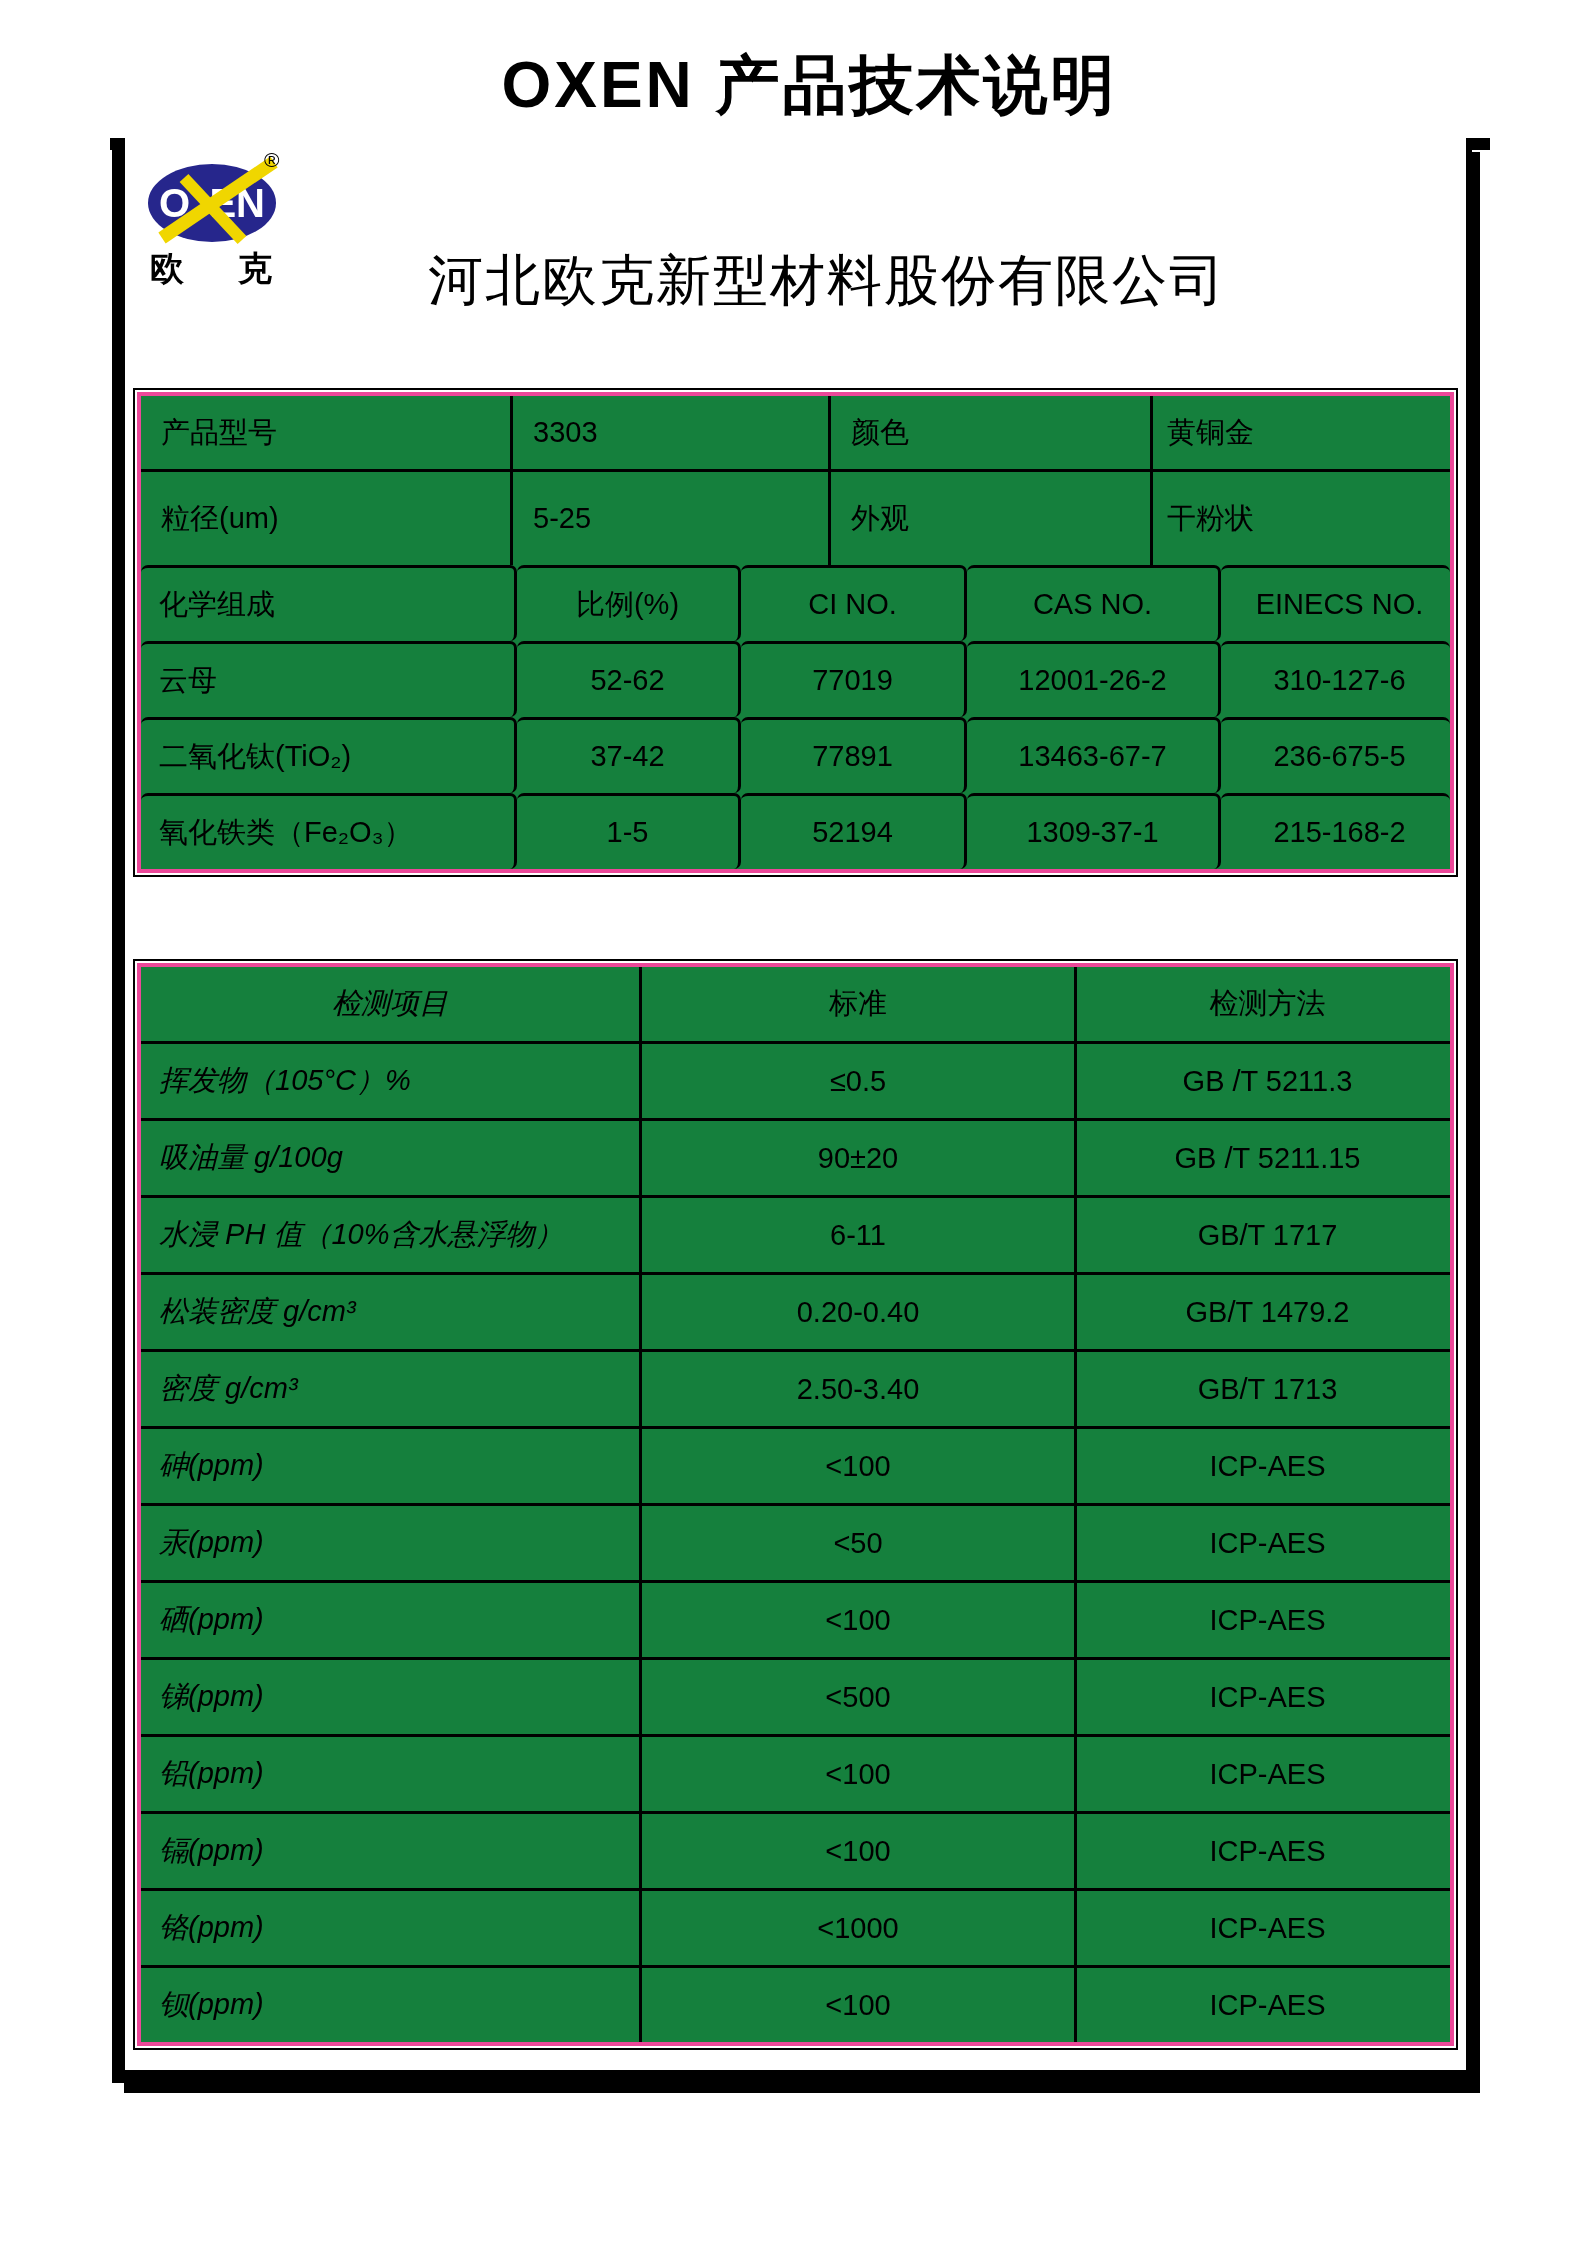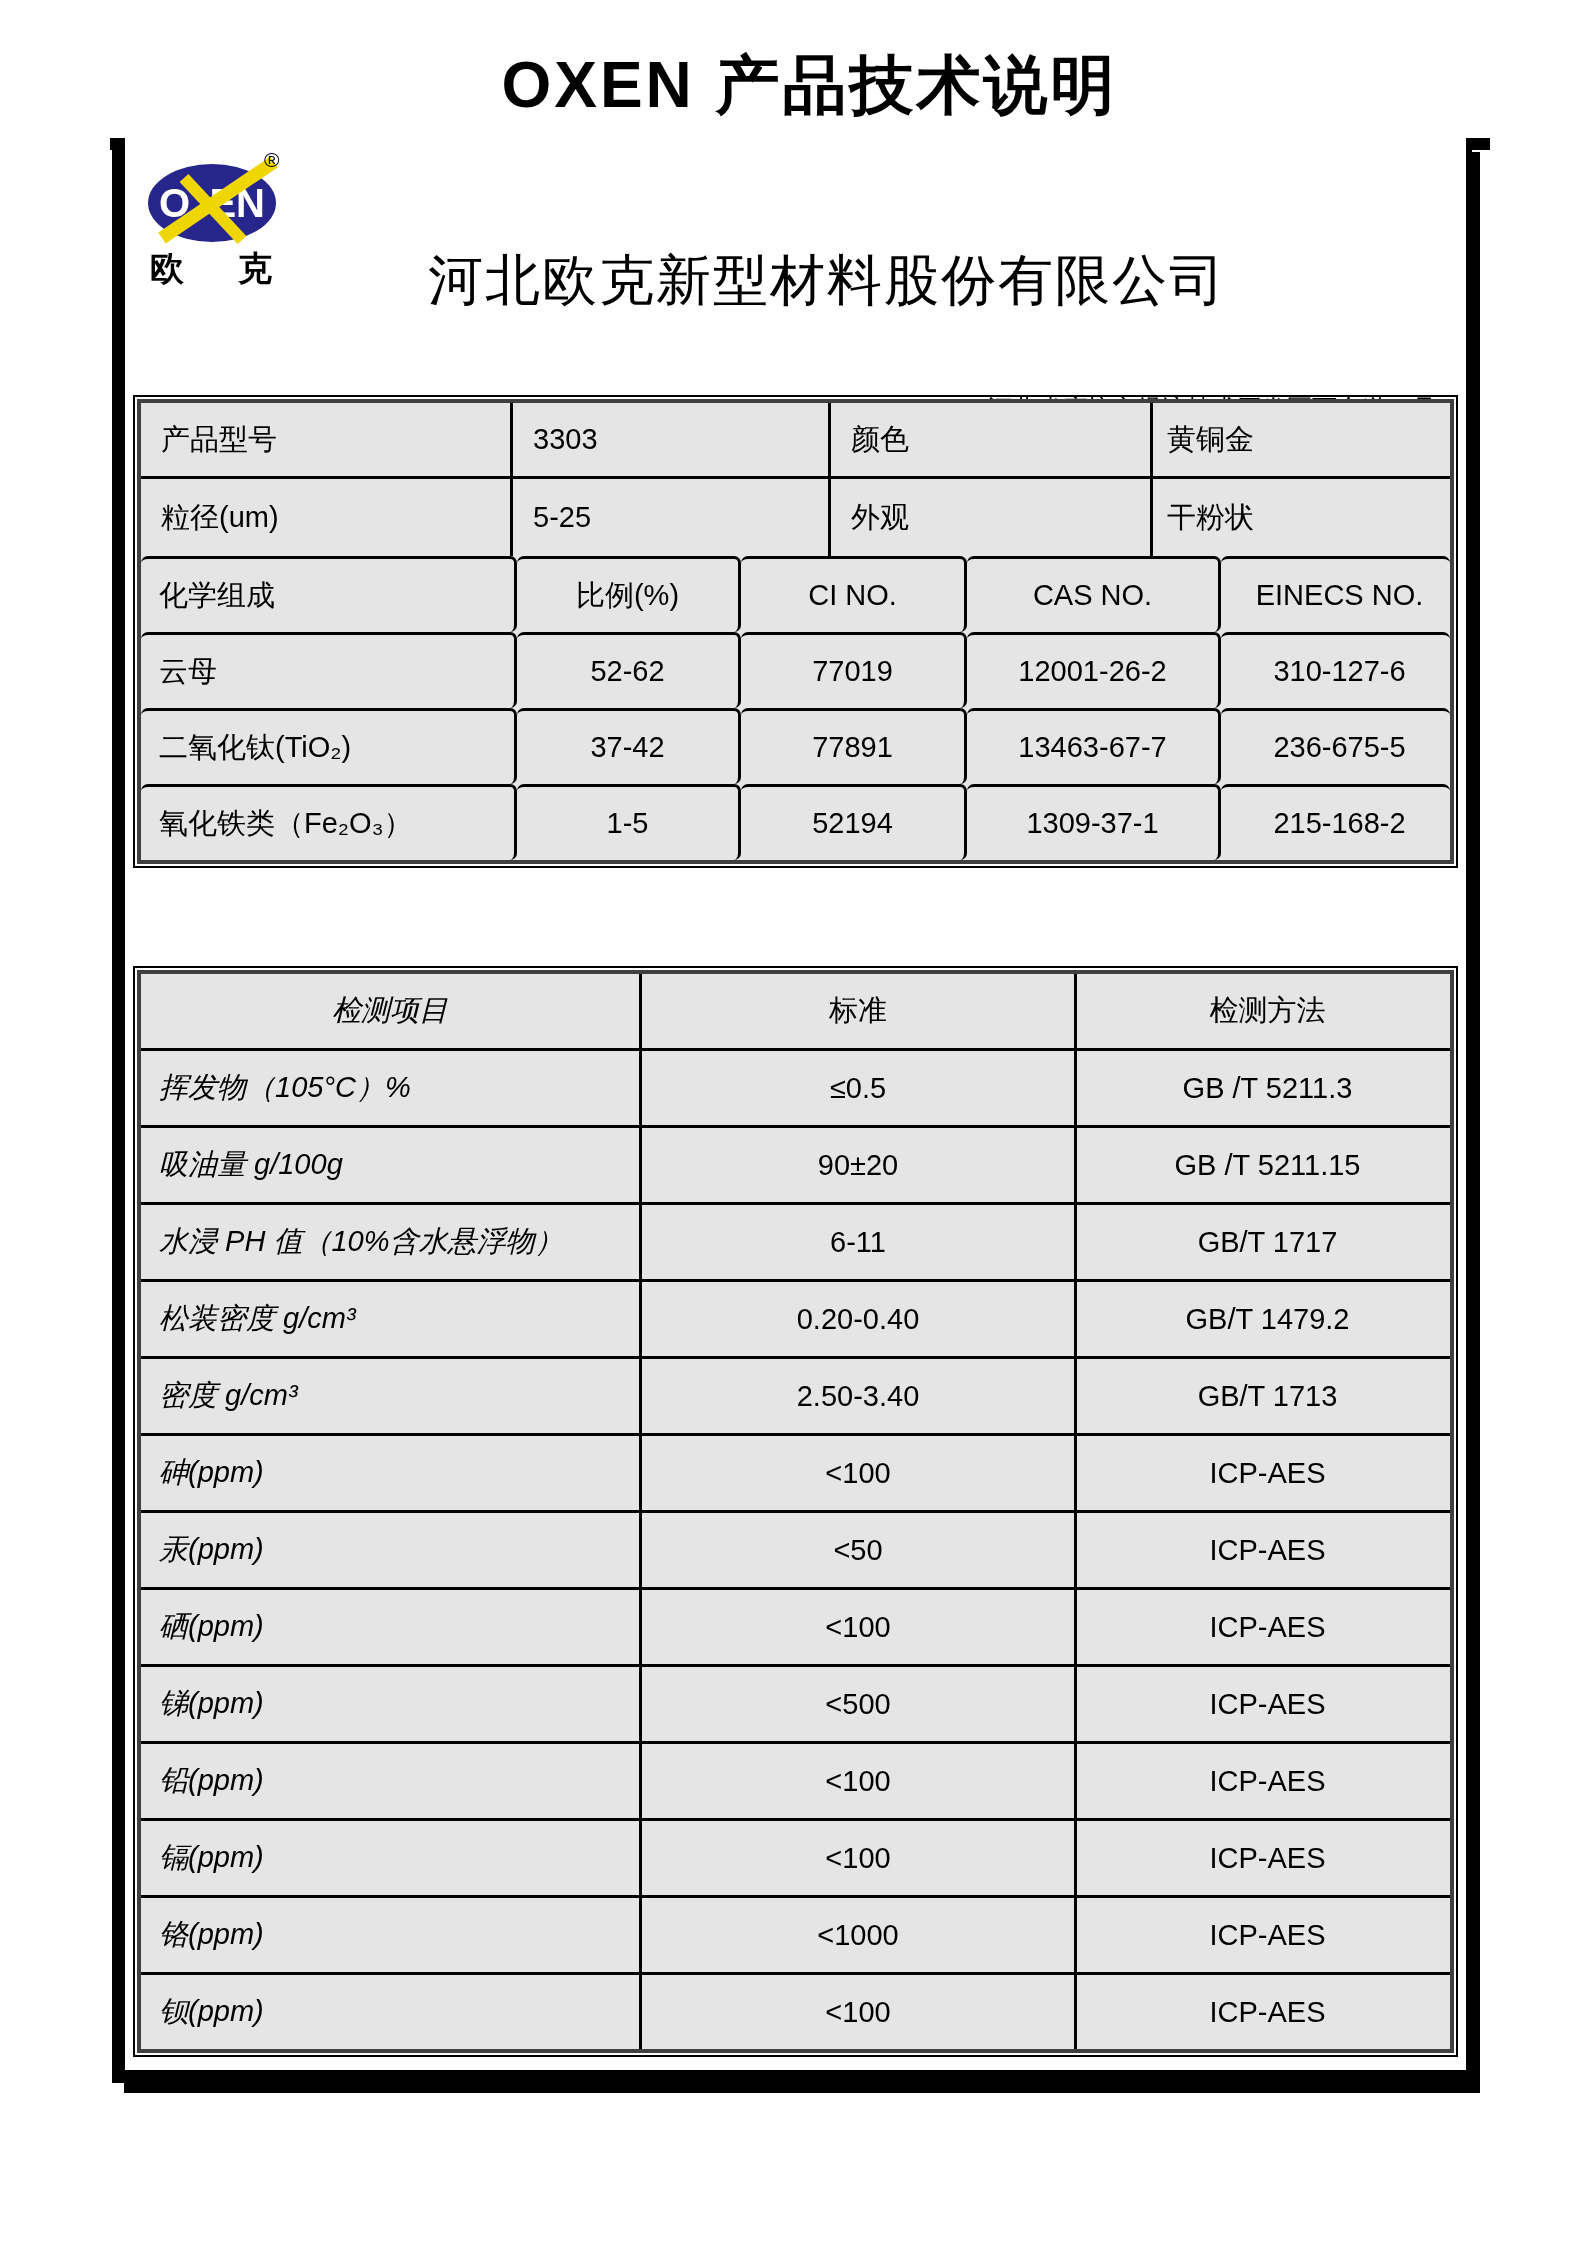--- a/index.html
+++ b/index.html
@@ -61,43 +61,42 @@
   .address-block {
     position:absolute; right:150px; top:326px;
     text-align:right; line-height:33px; font-size:25px;
     font-family:"Liberation Serif","DejaVu Serif",serif;
     white-space:pre;
   }
 
   
   .dtable {
     position:absolute; left:137px; width:1317px;
-    border:4px solid #404040;
+    border:4px solid #ec4899;
     outline:2px solid #000; outline-offset:2px;
-    background:#e5e5e5;
+    background:#15803d;
     font-size:29px;
-    margin-top:7px;
   }
   .trow { display:grid; }
   .tcell {
     border-right:3px solid #000;
     border-top:3px solid #000;
     display:flex; align-items:center;
     padding:0 6px;
     overflow:hidden; white-space:nowrap;
   }
   .trow .tcell:last-child { border-right:none;padding-left:14px; }
   .trow:first-child .tcell { border-top:none; }
 
   
   .t-product { top:392px; }
   .t-product .sec-a .trow { grid-template-columns:372px 318px 322px auto; }
   .t-product .sec-b .trow { grid-template-columns:376px 224px 226px 254px auto; }
   .t-product .sec-b .trow:first-child .tcell { border-top:3px solid #000; }
-  .t-product .tcell { height:80px; }
+  .t-product .tcell { height:96px; }
   .t-product .sec-a .trow:first-child .tcell,
   .t-product .sec-b .trow .tcell { height:76px; }
   .t-product .sec-a .trow:first-child .tcell { height:73px; }
   .sec-a .tcell { justify-content:flex-start; padding-left:20px; }
   .sec-b .tcell { justify-content:center;border-radius:7px; }
   .sec-b .trow .tcell:first-child { justify-content:flex-start; padding-left:18px; }
 
   
   .t-test { top:963px; }
   .t-test .trow { grid-template-columns:501px 435px auto; }

